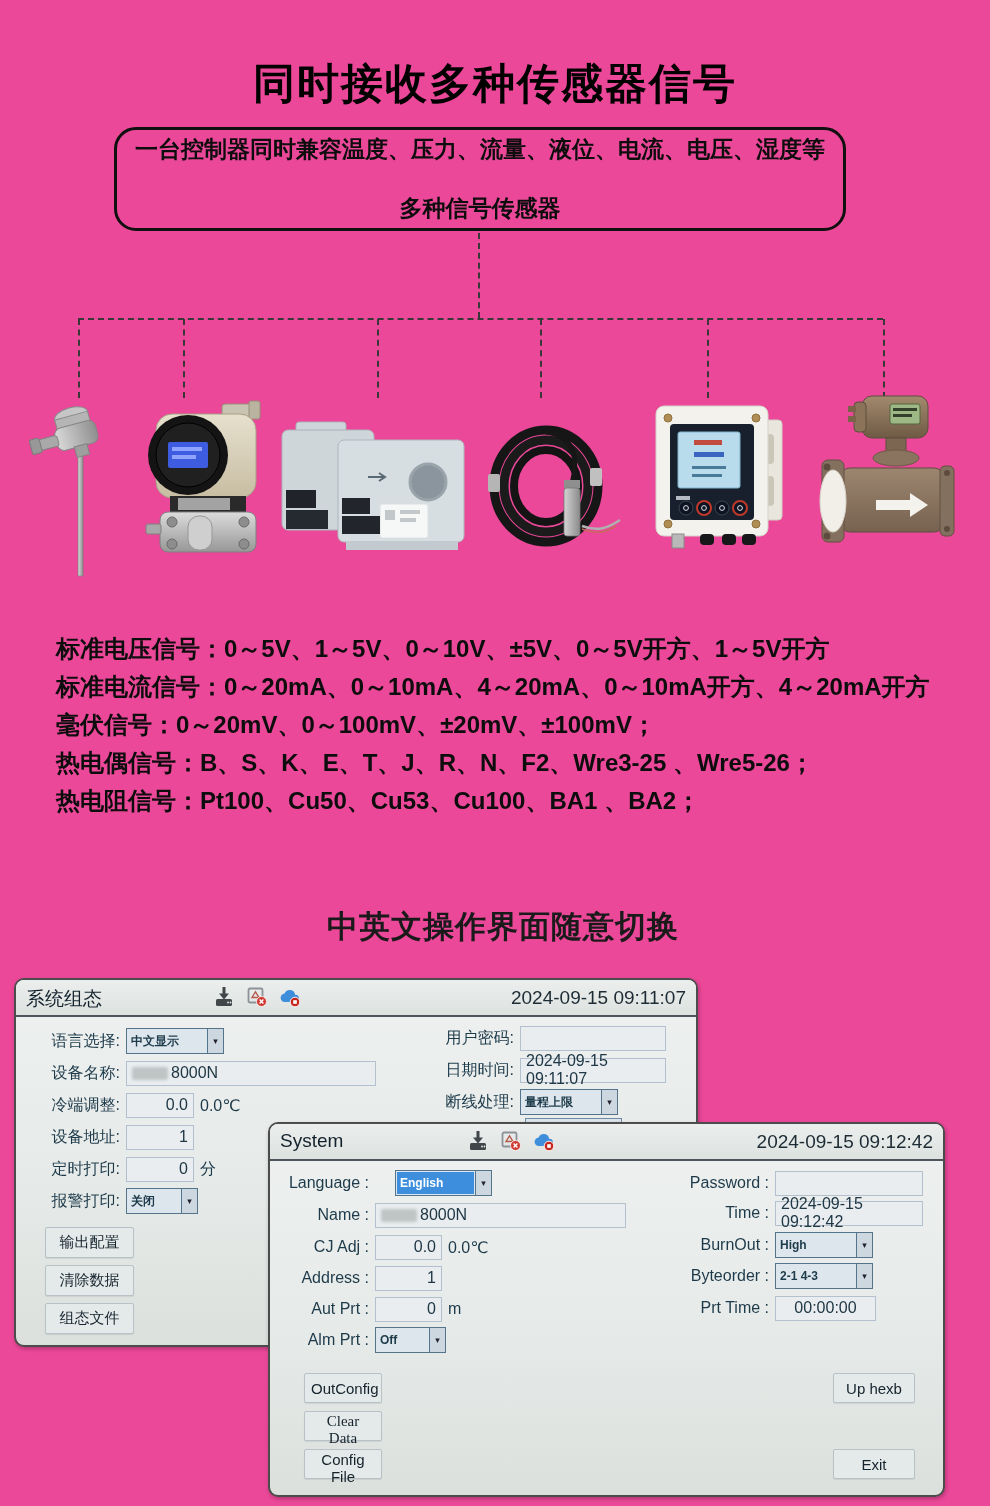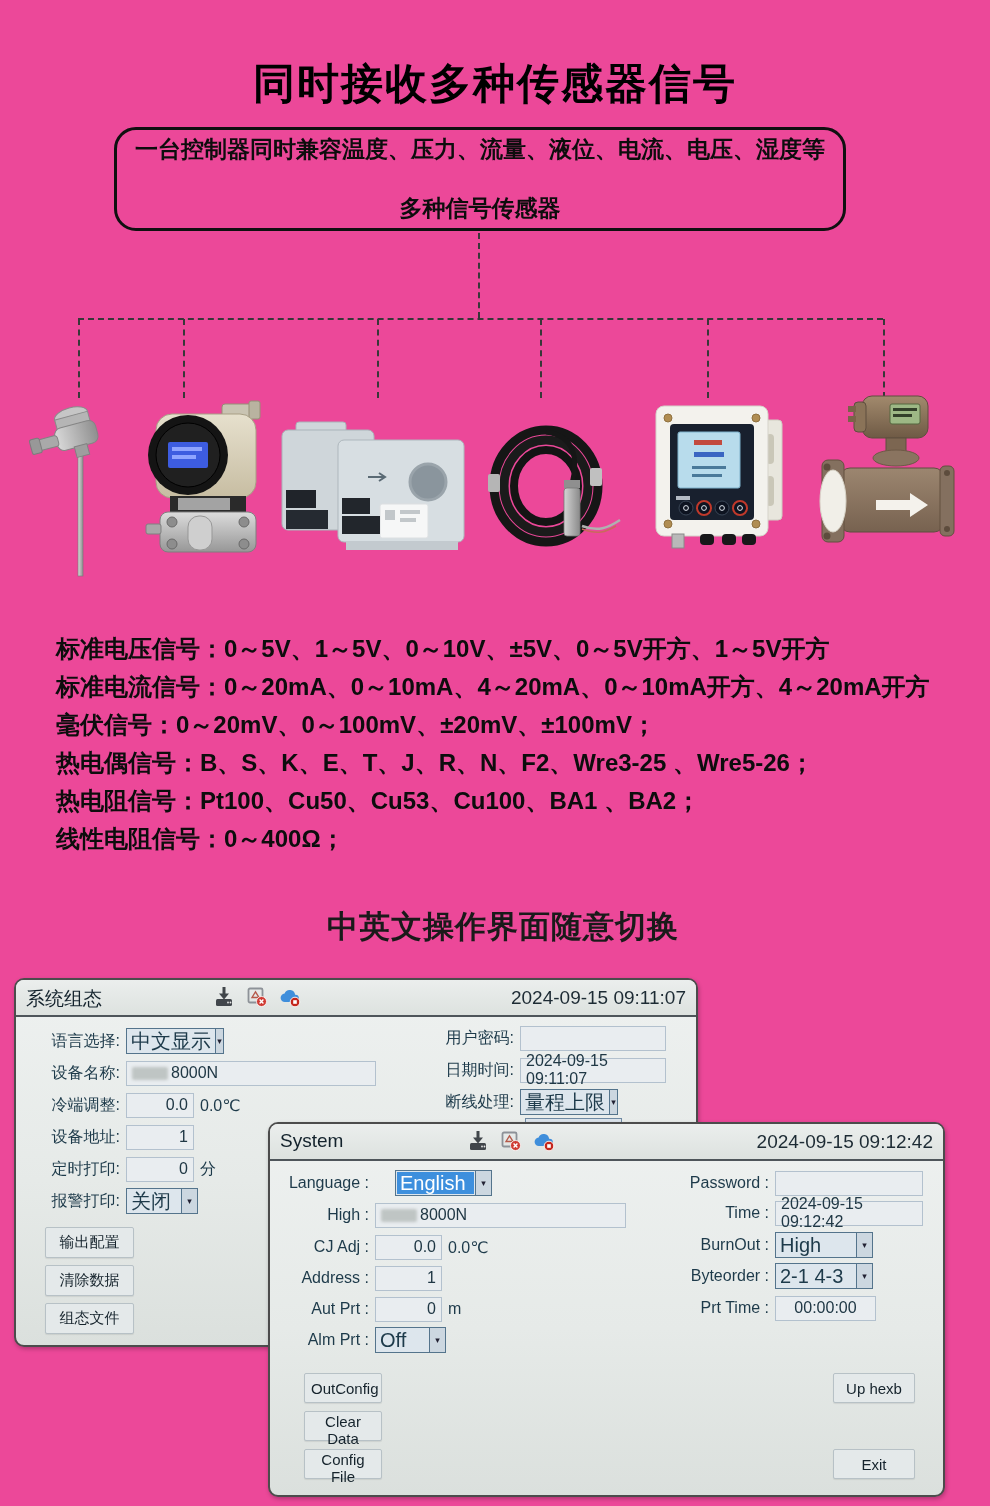--- a/index.html
+++ b/index.html
@@ -57,21 +57,21 @@
     display:inline-flex;align-items:center;height:25px;box-sizing:border-box;
     background:#e9edf0;border:1px solid #b3c1ce;font-size:16px;color:#203845;padding:0 5px;
   }
   .num{justify-content:flex-end;}
   .center{justify-content:center;}
   .sfx{font-size:16px;color:#1d3a4a;white-space:nowrap;}
   .select{
     display:inline-flex;align-items:stretch;height:26px;box-sizing:border-box;
     background:#dde6ed;border:1px solid #54748c;cursor:default;
   }
-  .select .val{flex:1;display:flex;align-items:center;padding:0 4px;font-size:20px;color:#1d3a4a;white-space:nowrap;}
+  .select .val{flex:1;display:flex;align-items:center;padding:0 4px;font-size:12px;color:#1d3a4a;white-space:nowrap;font-weight:bold;}
   .select .val.sel{background:#3d8fdd;color:#fff;margin:1px;padding:0 3px;}
   .select .dd{
     width:15px;border-left:1px solid #54748c;background:#ccd7e0;
     display:flex;align-items:center;justify-content:center;font-size:9px;color:#223;
   }
   .redact{display:inline-block;width:36px;height:13px;background:#bfc5c4;border-radius:2px;filter:blur(1.5px);margin-right:3px;}
   .pbtn{
     position:absolute;box-sizing:border-box;
     background:#e4e9ea;border:1px solid #b7c1c6;border-radius:2px;
     font-family:inherit;font-size:15px;color:#15232c;
@@ -244,21 +244,20 @@
     <circle cx="141" cy="141" r="3" fill="#5d4c3d"></circle>
     <polygon points="70,112 104,112 104,105 122,117 104,129 104,122 70,122" fill="#f4f2ec"></polygon>
   </svg>
 
   <div class="signals">
     <p>标准电压信号：0～5V、1～5V、0～10V、±5V、0～5V开方、1～5V开方</p>
     <p>标准电流信号：0～20mA、0～10mA、4～20mA、0～10mA开方、4～20mA开方</p>
     <p>毫伏信号：0～20mV、0～100mV、±20mV、±100mV；</p>
     <p>热电偶信号：B、S、K、E、T、J、R、N、F2、Wre3-25 、Wre5-26；</p>
     <p>热电阻信号：Pt100、Cu50、Cu53、Cu100、BA1 、BA2；</p>
-    <p>线性电阻信号：0～400Ω；</p>
   </div>
 
   <h2 class="section-title">中英文操作界面随意切换</h2>
 
   <div class="panel panel-cn">
     <div class="panel-header">
       <span class="panel-title">系统组态</span>
       <span class="hdr-icons">
         <svg width="24" height="24" viewBox="0 0 24 24">
           <rect x="10.5" y="2" width="3" height="7" fill="#41464b"></rect>
@@ -367,21 +366,21 @@
     </div>
 
     <div class="row" style="left:4px;top:46px;gap:26px;">
       <span class="lbl w95">Language :</span>
       <span class="select" style="width:97px;">
         <span class="val sel">English</span>
         <span class="dd">▾</span>
       </span>
     </div>
     <div class="row" style="left:4px;top:78px;">
-      <span class="lbl w95">High :</span>
+      <span class="lbl w95">Name :</span>
       <span class="input" style="width:251px;">
         <span class="redact"></span>
         <span>8000N</span>
       </span>
     </div>
     <div class="row" style="left:4px;top:110px;">
       <span class="lbl w95">CJ Adj :</span>
       <span class="input num" style="width:67px;">0.0</span>
       <span class="sfx">0.0℃</span>
     </div>
@@ -423,19 +422,19 @@
         <span class="val">2-1 4-3</span>
         <span class="dd">▾</span>
       </span>
     </div>
     <div class="row" style="left:384px;top:171px;">
       <span class="lbl w115">Prt Time :</span>
       <span class="input center" style="width:101px;">00:00:00</span>
     </div>
 
     <button class="pbtn" style="left:34px;top:249px;width:78px;height:30px;">OutConfig</button>
-    <button class="pbtn" style="left:34px;top:287px;width:78px;height:30px;">Clear Data</button>
+    <button class="pbtn" style="left:34px;top:287px;width:78px;height:30px;font-family:Liberation Serif, serif;">Clear Data</button>
     <button class="pbtn" style="left:34px;top:325px;width:78px;height:30px;">Config File</button>
     <button class="pbtn" style="left:563px;top:249px;width:82px;height:30px;">Up hexb</button>
     <button class="pbtn" style="left:563px;top:325px;width:82px;height:30px;">Exit</button>
   </div>
 
 </div>
 
 </body></html>

